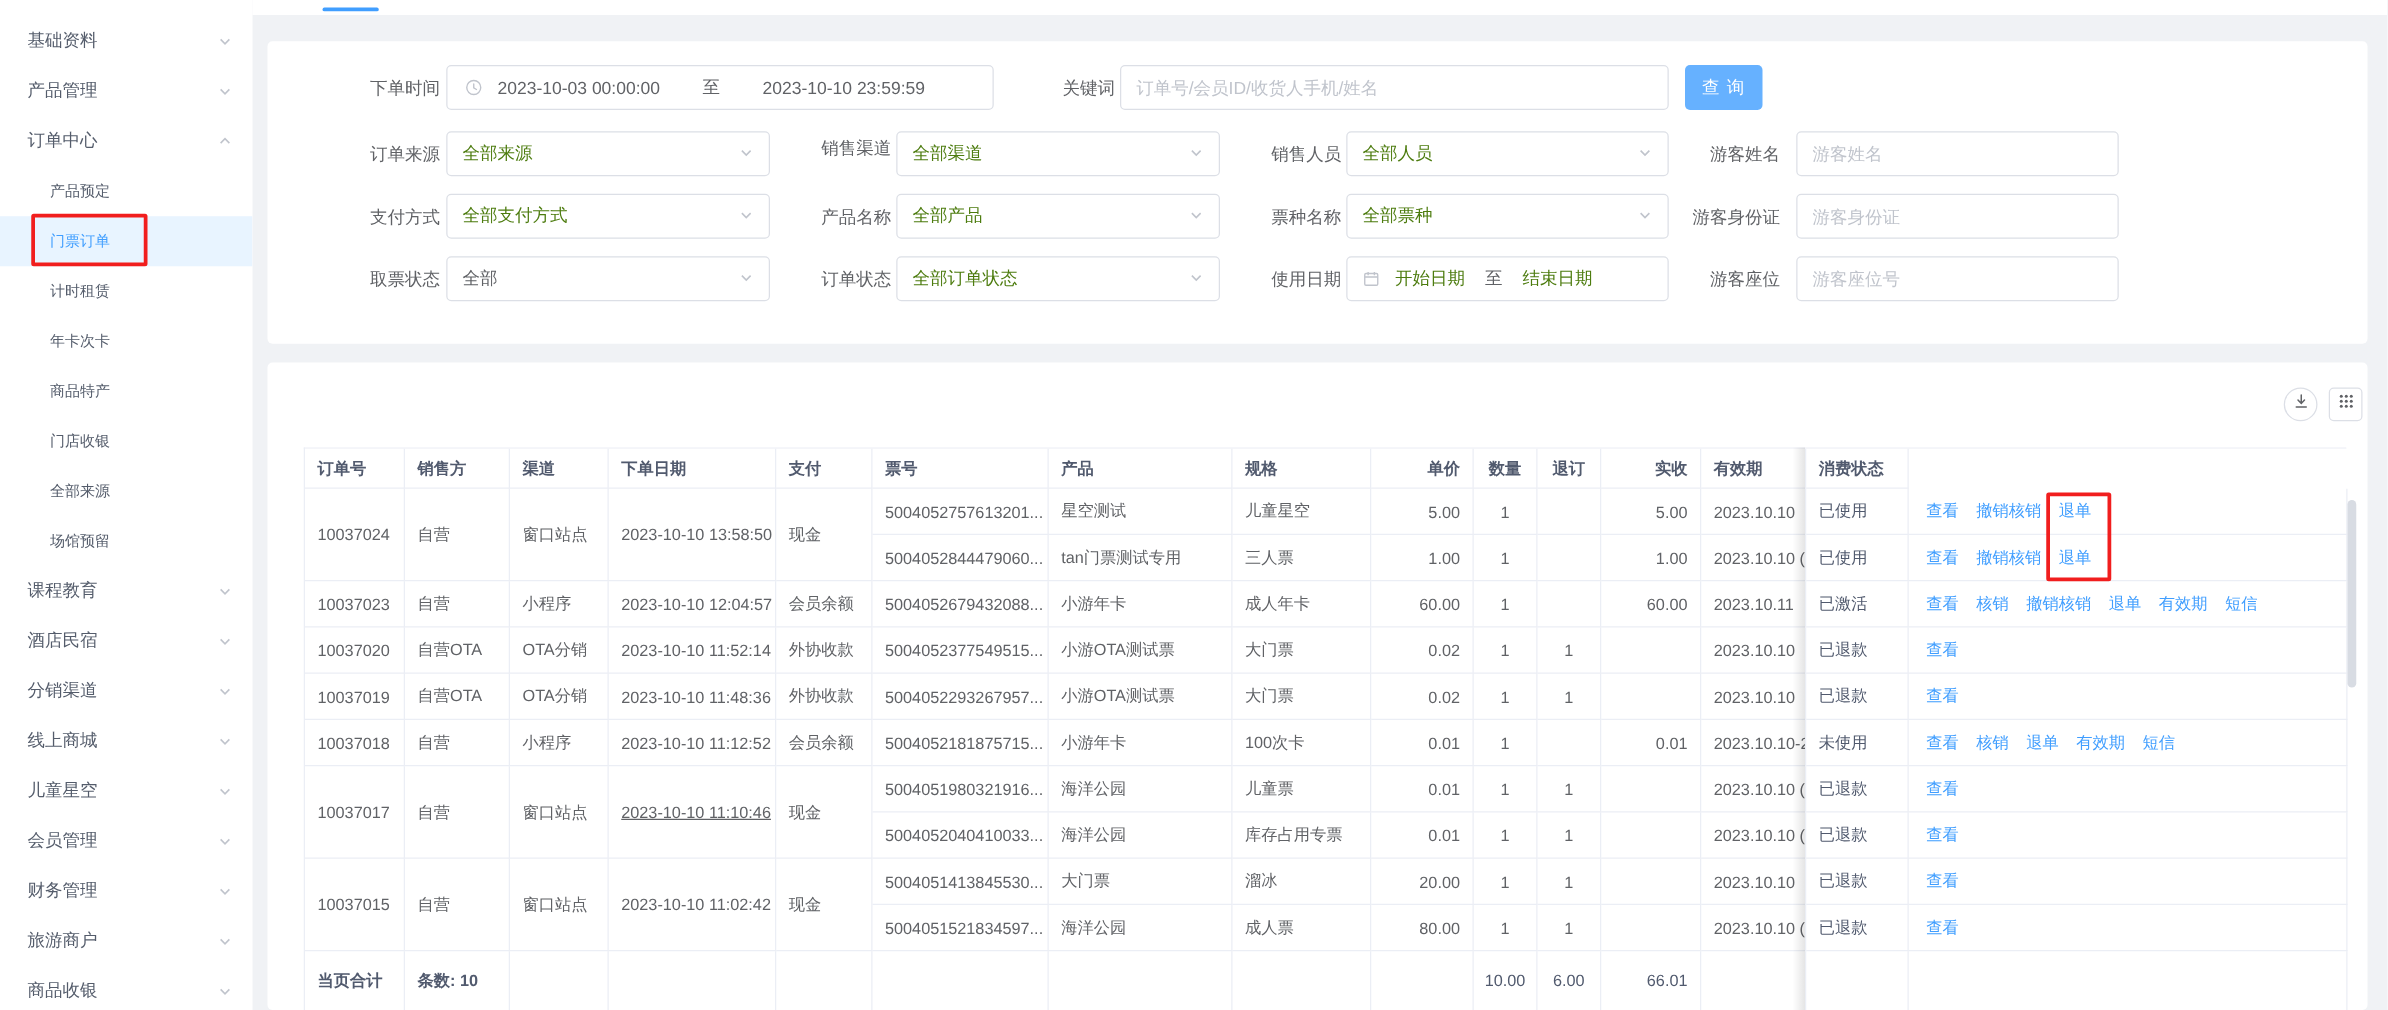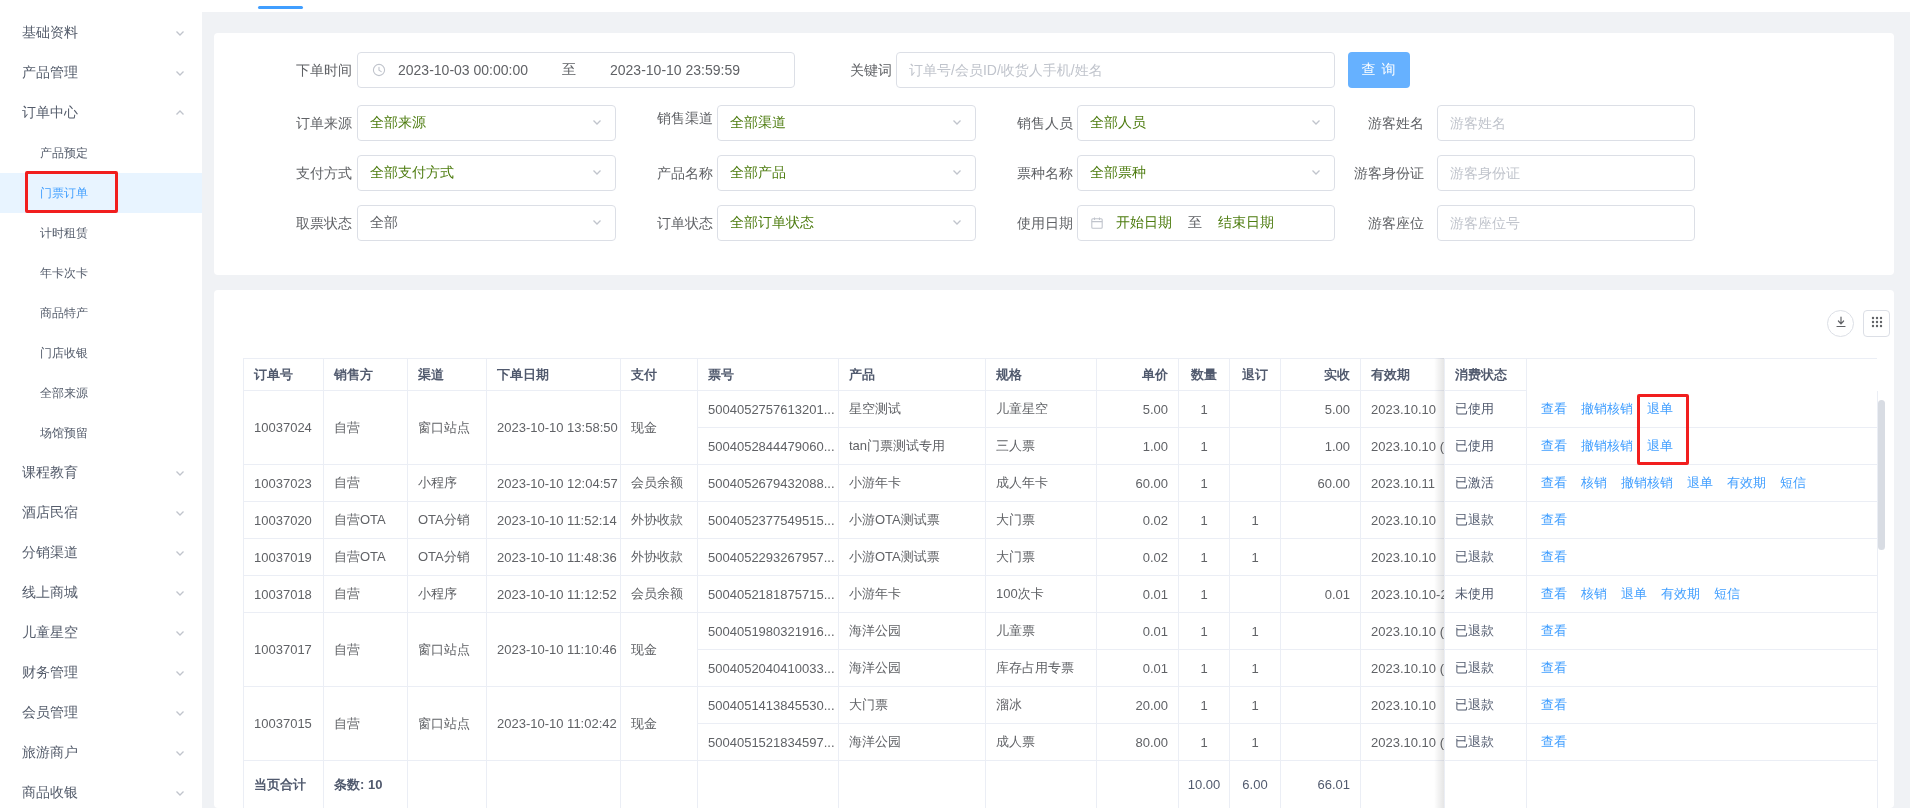--- a/index.html
+++ b/index.html
@@ -143,29 +143,29 @@
         </div>
         <div class="sb-row">
           <span>儿童星空</span>
           <span class="sb-ch">
             <svg width="12" height="12" viewBox="0 0 12 12">
               <path d="M2.5 4.5 L6 8 L9.5 4.5" fill="none" stroke="#c0c4cc" stroke-width="1.3"></path>
             </svg>
           </span>
         </div>
         <div class="sb-row">
+          <span>会员管理</span>
+          <span class="sb-ch">
+            <svg width="12" height="12" viewBox="0 0 12 12">
+              <path d="M2.5 4.5 L6 8 L9.5 4.5" fill="none" stroke="#c0c4cc" stroke-width="1.3"></path>
+            </svg>
+          </span>
+        </div>
+        <div class="sb-row">
           <span>财务管理</span>
-          <span class="sb-ch">
-            <svg width="12" height="12" viewBox="0 0 12 12">
-              <path d="M2.5 4.5 L6 8 L9.5 4.5" fill="none" stroke="#c0c4cc" stroke-width="1.3"></path>
-            </svg>
-          </span>
-        </div>
-        <div class="sb-row">
-          <span>会员管理</span>
           <span class="sb-ch">
             <svg width="12" height="12" viewBox="0 0 12 12">
               <path d="M2.5 4.5 L6 8 L9.5 4.5" fill="none" stroke="#c0c4cc" stroke-width="1.3"></path>
             </svg>
           </span>
         </div>
         <div class="sb-row">
           <span>旅游商户</span>
           <span class="sb-ch">
             <svg width="12" height="12" viewBox="0 0 12 12">
@@ -471,21 +471,21 @@
                   <span class="link">有效期</span>
                   <span class="link">短信</span>
                 </div>
               </div>
             </div>
           </div>
           <div class="tgroup">
             <div class="cell" style="width: 80px; height: 74px;">10037017</div>
             <div class="cell" style="width: 84px; height: 74px;">自营</div>
             <div class="cell" style="width: 79px; height: 74px;">窗口站点</div>
-            <div class="cell" style="width: 134px; height: 74px;">2023-10-10 11:10:46</div>
+            <div class="cell" style="width: 134px; height: 74px; text-decoration: underline;">2023-10-10 11:10:46</div>
             <div class="cell" style="width: 77px; height: 74px;">现金</div>
             <div class="tickets">
               <div class="trow">
                 <div class="cell" style="width: 141px;">5004051980321916...</div>
                 <div class="cell" style="width: 147px;">海洋公园</div>
                 <div class="cell" style="width: 111px;">儿童票</div>
                 <div class="cell a-r" style="width: 82px;">0.01</div>
                 <div class="cell a-c" style="width: 51px;">1</div>
                 <div class="cell a-c" style="width: 51px;">1</div>
                 <div class="cell a-r" style="width: 80px;"></div>

